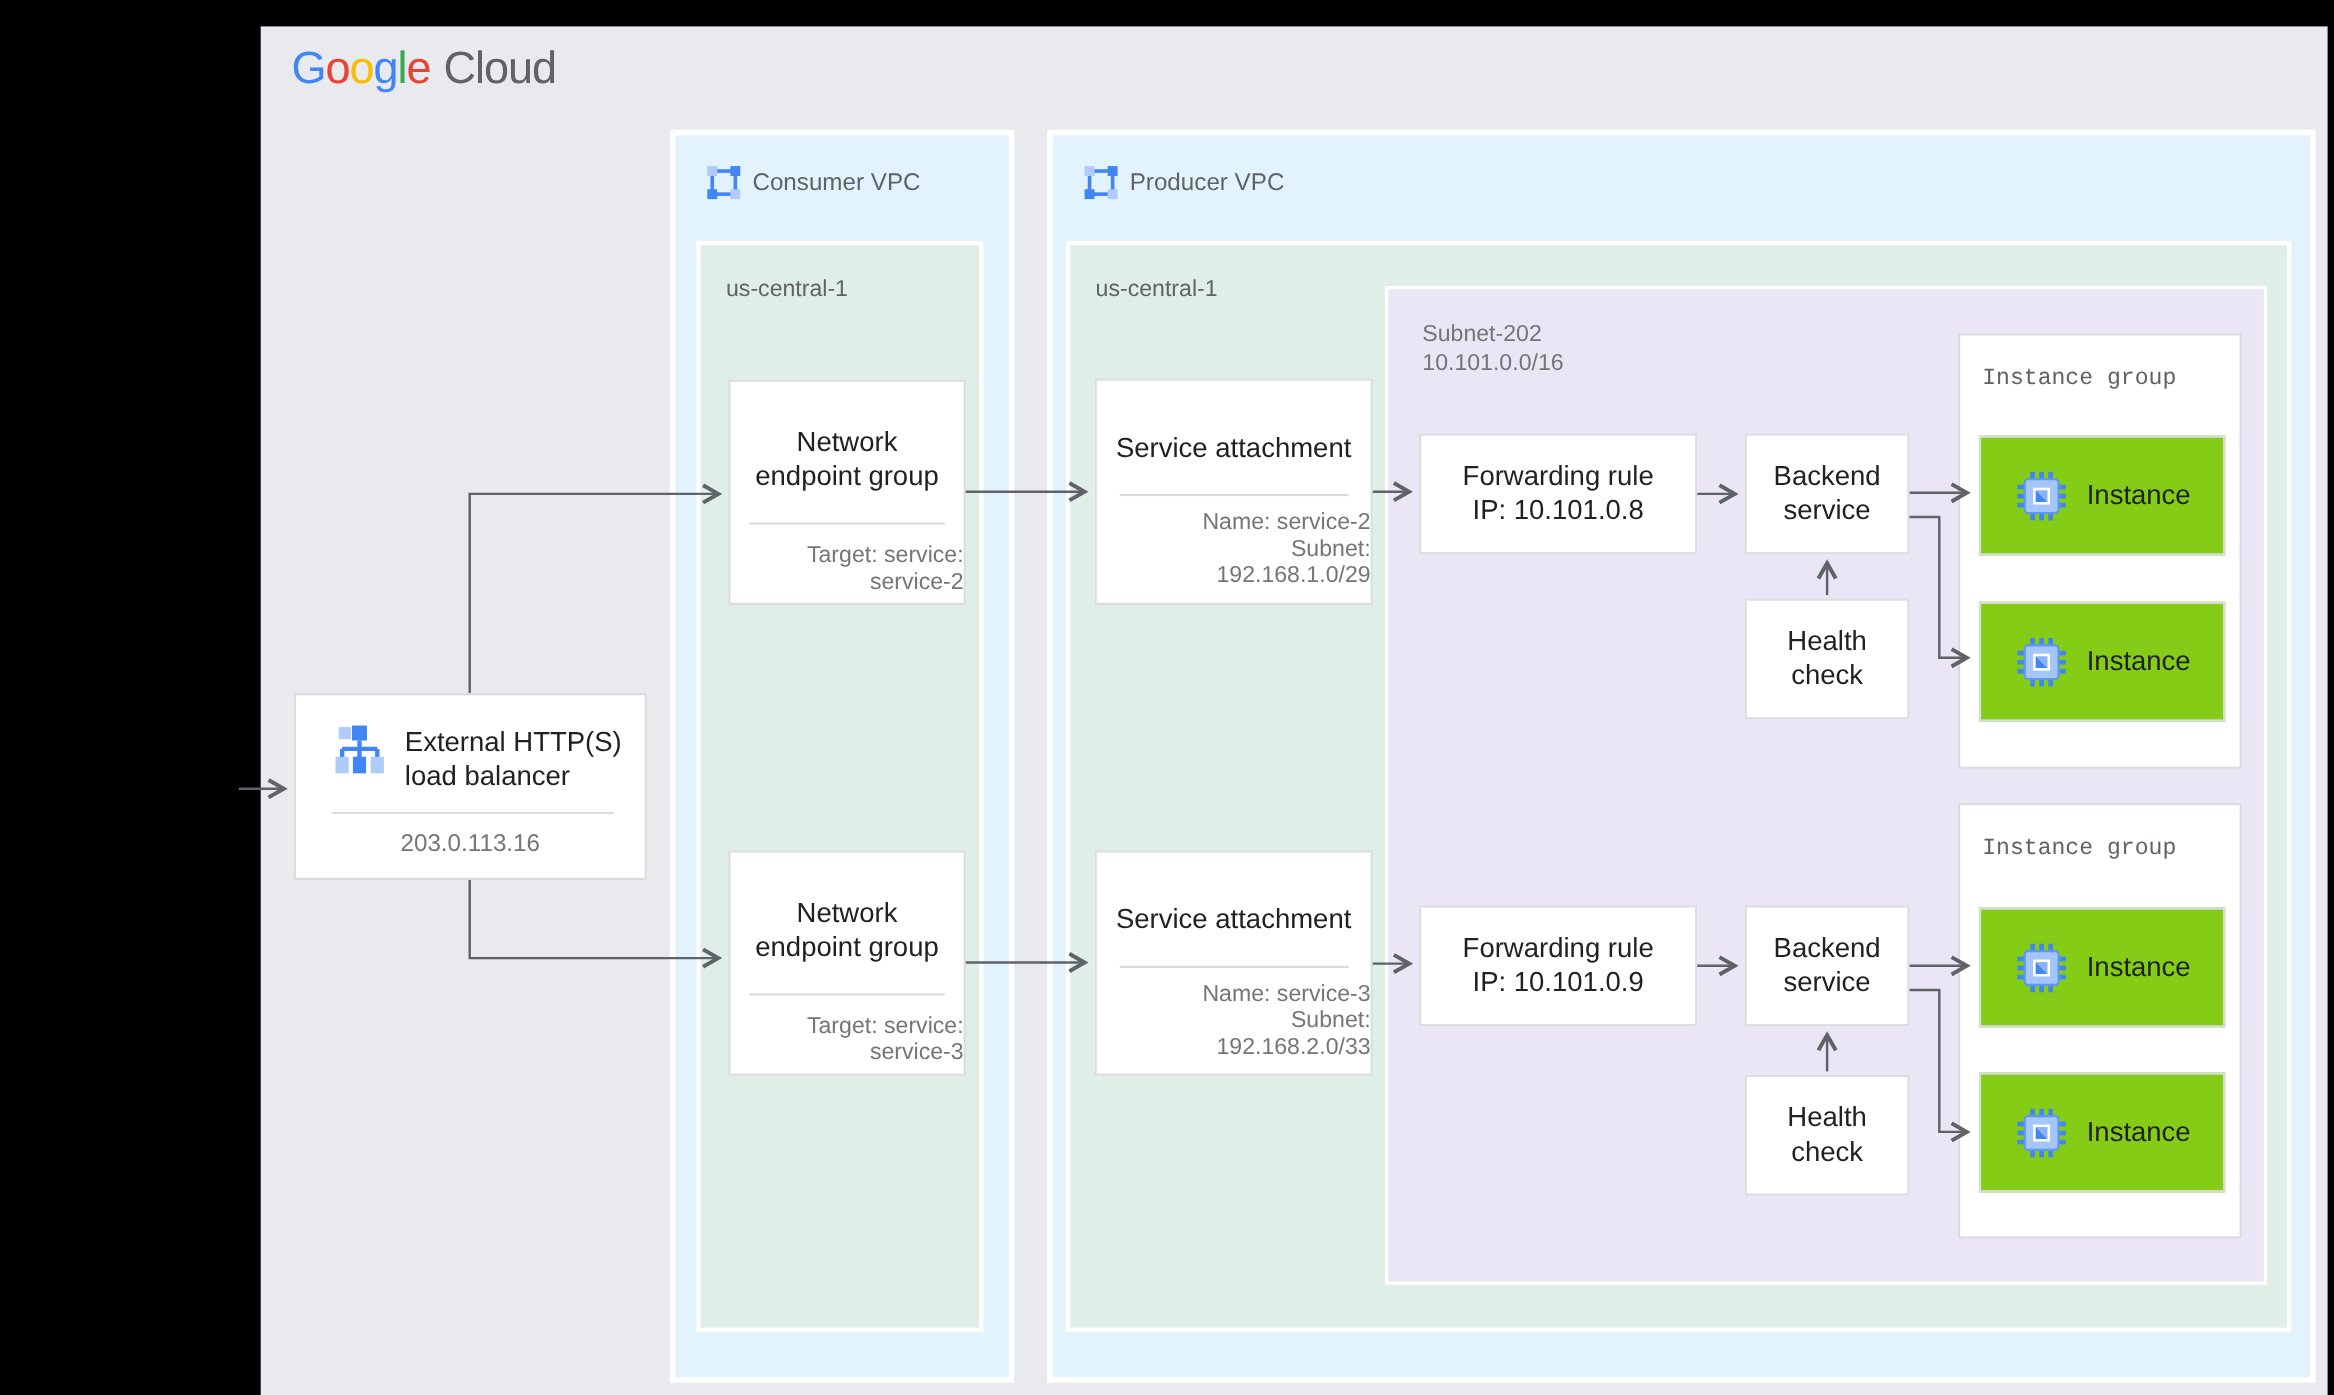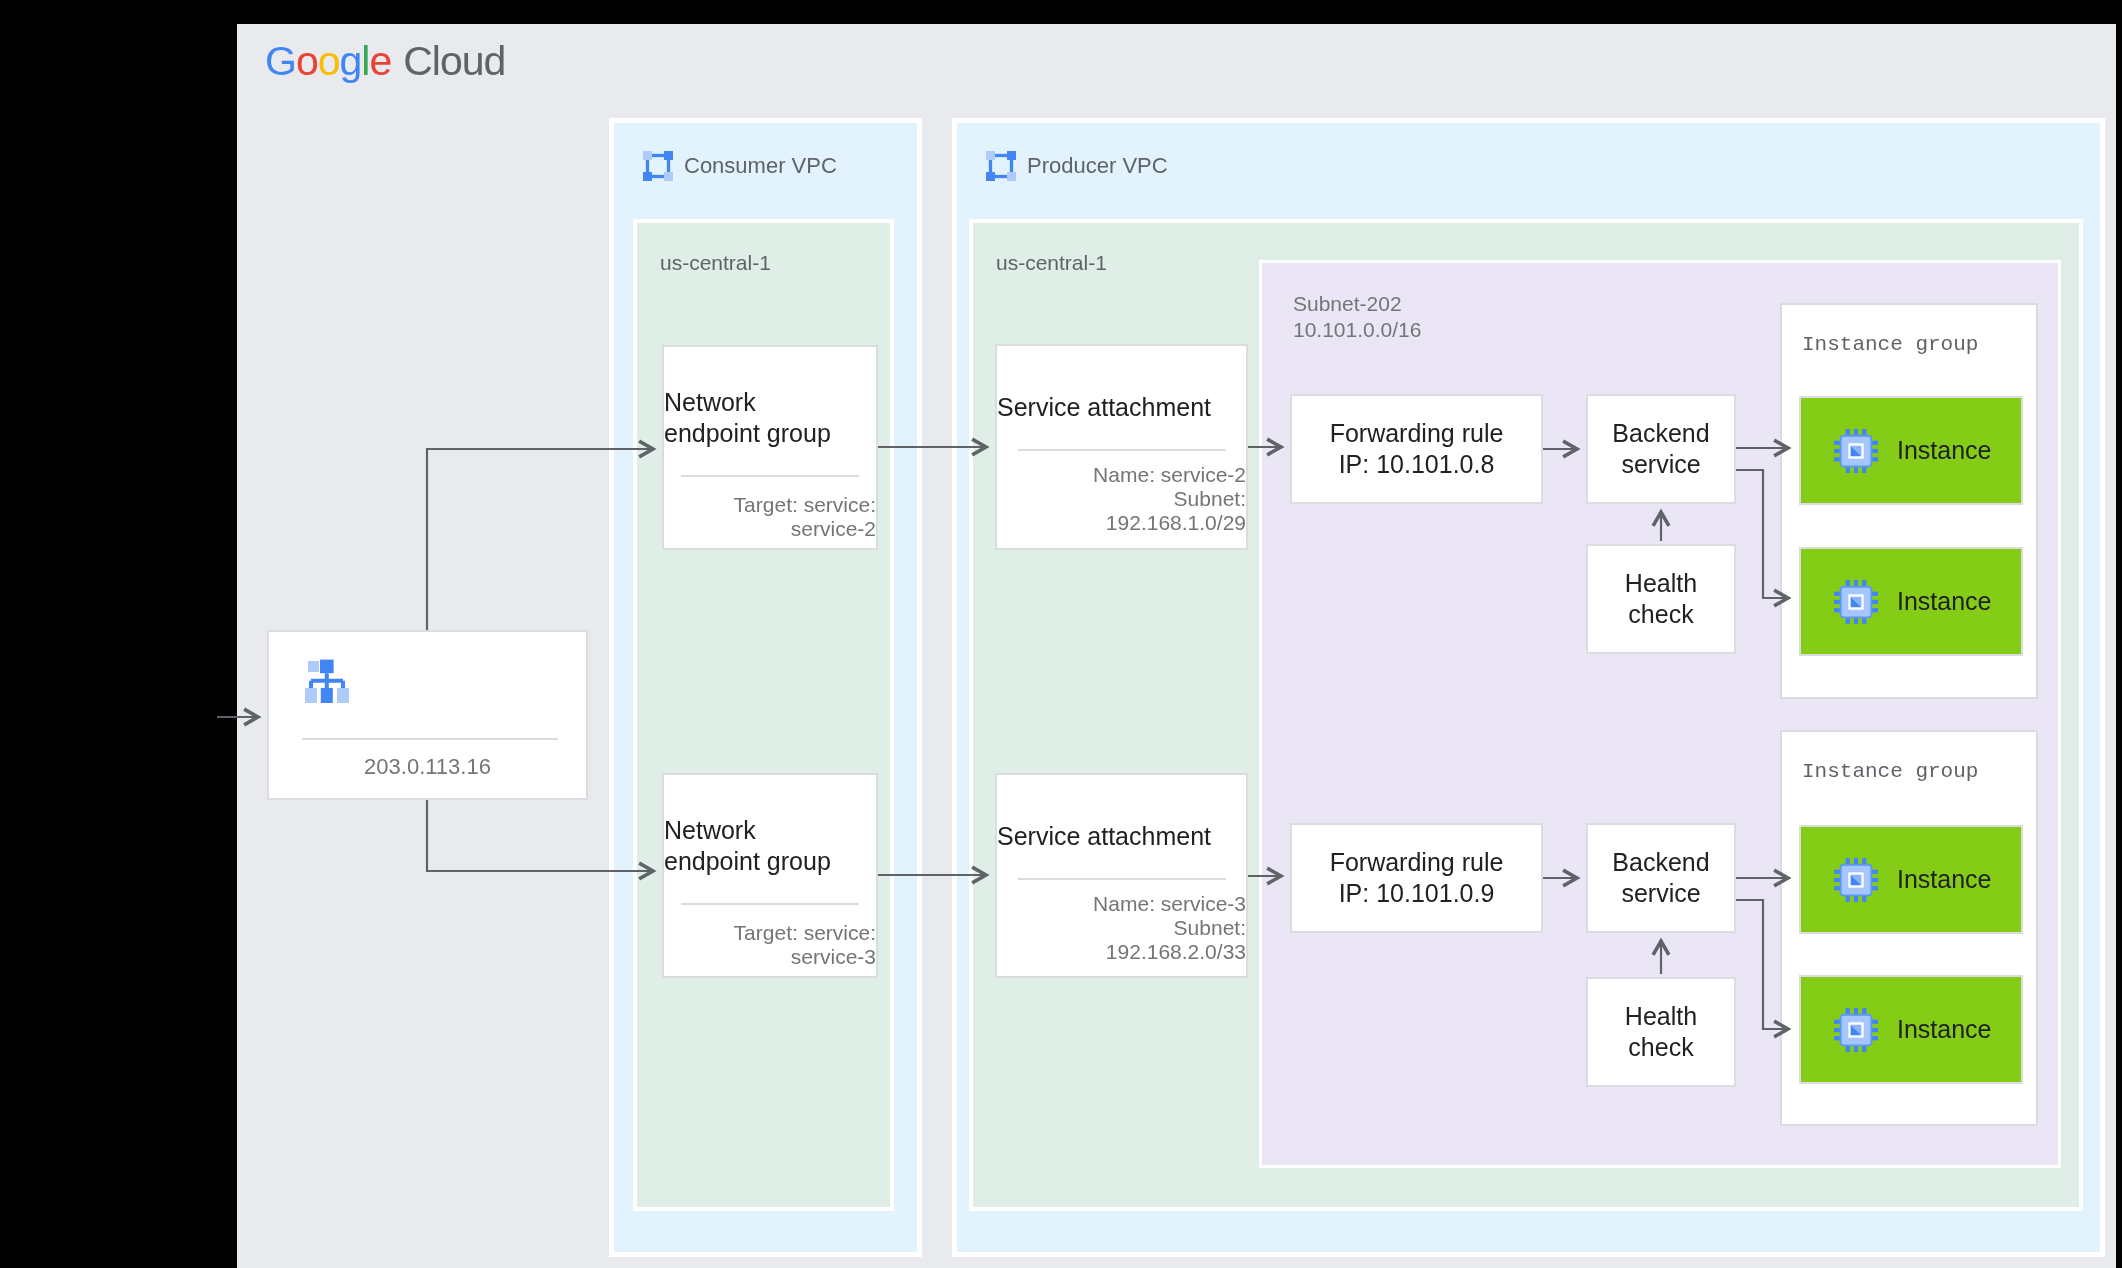--- a/index.html
+++ b/index.html
@@ -10,21 +10,21 @@
   .logo .cloud{color:#5f6368;margin-left:12px;}
   .lg-b{color:#4285F4}.lg-r{color:#EA4335}.lg-y{color:#FBBC05}.lg-g{color:#34A853}
   .vpc{position:absolute;background:#e2f3fd;box-shadow:0 0 0 5px #fff;}
   .region{position:absolute;background:#dfeee6;box-shadow:0 0 0 4px #fff;}
   .subnet{position:absolute;background:#ebe6f5;box-shadow:0 0 0 3px #fff;}
   .vpc-header{position:absolute;left:26px;top:25px;display:flex;align-items:center;gap:8px;}
   .vpc-label{font-size:22px;color:#5f6368;}
   .zone-label{position:absolute;font-size:21px;color:#5f6368;}
   .subnet-label{position:absolute;left:31px;top:28px;font-size:21px;color:#757575;line-height:26px;}
   .node{position:absolute;background:#fff;border:2px solid #dadce0;box-sizing:border-box;}
-  .node-title{color:#202124;font-size:25px;line-height:31px;}
+  .node-title{color:#202124;font-size:25px;line-height:31px;text-align:center;}
   .node-sub{color:#757575;font-size:21px;line-height:24px;text-align:right;}
   .divider{border-top:2px solid #dadce0;height:0;}
   .col-center{display:flex;flex-direction:column;align-items:center;justify-content:center;height:100%;}
   .neg .node-title{margin-top:40px;}
   .neg .divider{width:178px;margin:26px auto 0 auto;}
   .neg .node-sub{margin-top:16px;}
   .sa .node-title{margin-top:46px;}
   .sa .divider{width:208px;margin:26px auto 0 auto;}
   .sa .node-sub{margin-top:12px;}
   .ig{position:absolute;background:#fff;border:2px solid #d9dbde;box-sizing:border-box;}
@@ -91,20 +91,24 @@
 
   <div class="node" style="left:267px;top:610px;width:321px;height:170px;">
     <svg style="position:absolute;left:31px;top:26px;" width="52" height="50" viewBox="0 0 26 25">
       <rect x="4" y="1.5" width="5.5" height="5.5" fill="#aecbfa"></rect>
       <rect x="10" y="0.8" width="6.8" height="6.8" fill="#4285f4"></rect>
       <path d="M13.4 7.6 V11.4 M5.5 11.4 H21.5 M5.5 11.4 V15.2 M13.4 11.4 V15.2 M21.5 11.4 V15.2" stroke="#4285f4" stroke-width="2" fill="none"></path>
       <rect x="2.5" y="15" width="6" height="7.5" fill="#aecbfa"></rect>
       <rect x="10.4" y="15" width="6" height="7.5" fill="#4285f4"></rect>
       <rect x="18.5" y="15" width="6" height="7.5" fill="#aecbfa"></rect>
     </svg>
+    <div class="lb-title">
+      <div>External HTTP(S)</div>
+      <div>load balancer</div>
+    </div>
     <div class="divider lb-divider"></div>
     <div class="lb-ip">203.0.113.16</div>
   </div>
 
   <div class="node neg" style="left:662px;top:325px;width:216px;height:205px;">
     <div class="node-title">
       <div>Network</div>
       <div>endpoint group</div>
     </div>
     <div class="divider"></div>

